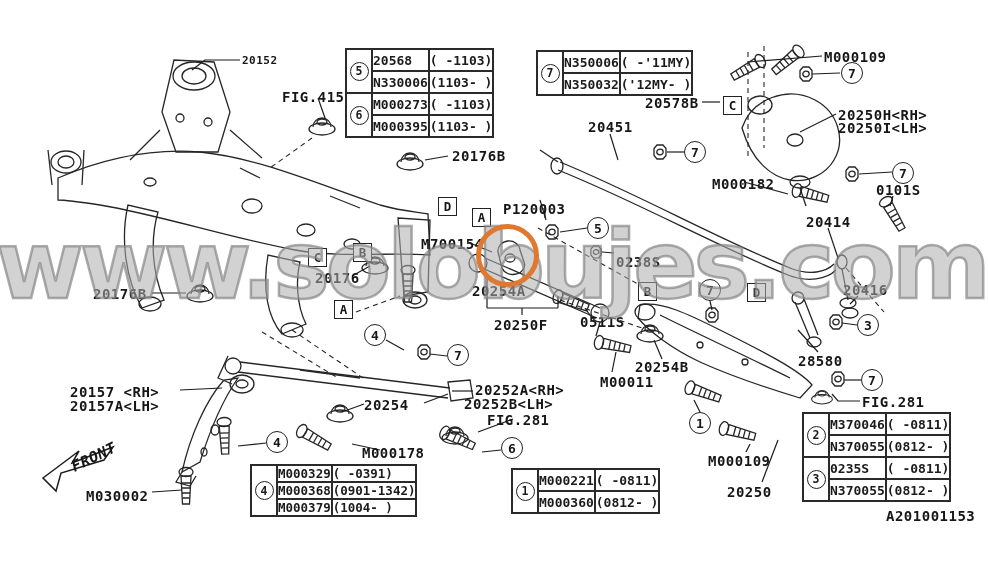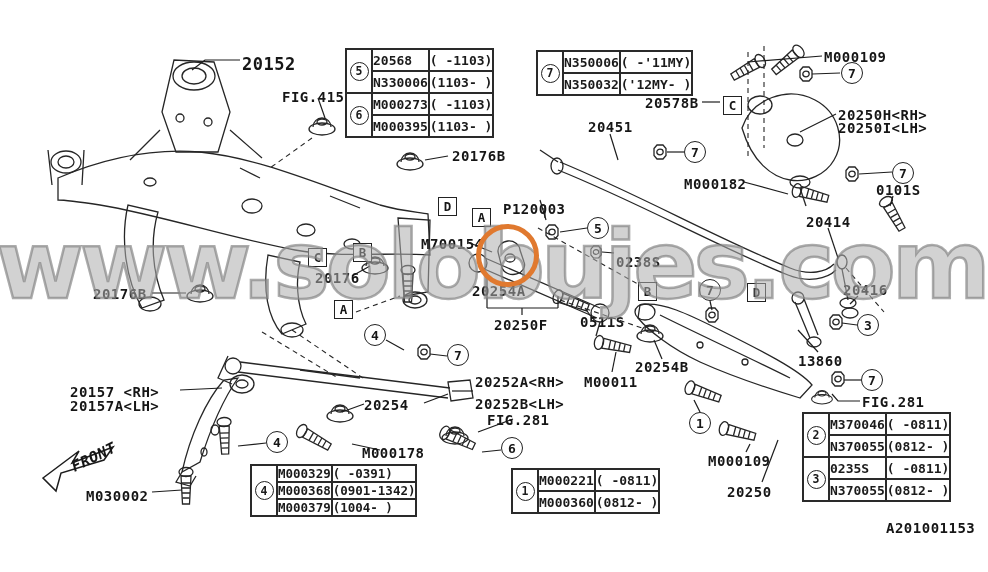--- a/index.html
+++ b/index.html
@@ -1,21 +1,21 @@
 <!DOCTYPE html>
 <html><head>
 <meta charset="utf-8">
 <style>
   html,body{margin:0;padding:0;background:#fff;}
   #stage{position:relative;width:988px;height:572px;background:#fff;overflow:hidden;
          font-family:"DejaVu Sans Mono",monospace;}
   svg.art{position:absolute;left:0;top:0;z-index:1;}
   .lbl{position:absolute;font:bold 14px "DejaVu Sans Mono",monospace;color:#161616;
        white-space:nowrap;z-index:2;letter-spacing:.5px;}
-  .lbl.big{font-size:17px;}
+  .lbl.big{font-size:11px;}
   .front{transform:rotate(-26deg);font-style:italic;font-size:15px;}
   .balloon{position:absolute;width:22px;height:22px;border:1.7px solid #222;border-radius:50%;
            background:#fff;z-index:2;display:flex;align-items:center;justify-content:center;
            font:bold 13px "DejaVu Sans Mono",monospace;color:#161616;box-sizing:border-box;}
   .letterbox{position:absolute;width:19px;height:19px;border:1.7px solid #222;background:#fff;
            z-index:2;display:flex;align-items:center;justify-content:center;
            font:bold 12.5px "DejaVu Sans Mono",monospace;color:#161616;box-sizing:border-box;}
   .ptable{position:absolute;border-collapse:collapse;background:#fff;z-index:2;
           font:bold 13px "DejaVu Sans Mono",monospace;color:#1b1b1b;}
   .ptable td{border:2px solid #2a2a2a;padding:0 0;height:20px;white-space:nowrap;}
@@ -218,47 +218,47 @@
 <div id="highlight" style="border-color: rgb(224, 121, 47);"></div>
 
 <div class="lbl big" style="left:242px;top:54px">20152</div>
 <div class="lbl" style="left:282px;top:89px">FIG.415</div>
 <div class="lbl" style="left:452px;top:148px">20176B</div>
 <div class="lbl" style="left:588px;top:119px">20451</div>
 <div class="lbl" style="left:645px;top:95px">20578B</div>
 <div class="lbl" style="left:824px;top:49px">M000109</div>
 <div class="lbl" style="left:838px;top:107px">20250H&lt;RH&gt;</div>
 <div class="lbl" style="left:838px;top:120px">20250I&lt;LH&gt;</div>
-<div class="lbl" style="left:684px;top:176px">M000182</div>
+<div class="lbl" style="left:712px;top:176px">M000182</div>
 <div class="lbl" style="left:876px;top:182px">0101S</div>
 <div class="lbl" style="left:806px;top:214px">20414</div>
 <div class="lbl" style="left:843px;top:282px">20416</div>
 <div class="lbl" style="left:503px;top:201px">P120003</div>
 <div class="lbl" style="left:421px;top:236px">M700154</div>
 <div class="lbl" style="left:616px;top:254px">0238S</div>
 <div class="lbl" style="left:472px;top:283px">20254A</div>
 <div class="lbl" style="left:494px;top:317px">20250F</div>
 <div class="lbl" style="left:580px;top:314px">0511S</div>
 <div class="lbl" style="left:315px;top:270px">20176</div>
 <div class="lbl" style="left:93px;top:286px">20176B</div>
 <div class="lbl" style="left:70px;top:384px">20157 &lt;RH&gt;</div>
 <div class="lbl" style="left:70px;top:398px">20157A&lt;LH&gt;</div>
 <div class="lbl" style="left:86px;top:488px">M030002</div>
 <div class="lbl" style="left:364px;top:397px">20254</div>
-<div class="lbl" style="left:475px;top:374px">20252A&lt;RH&gt;</div>
-<div class="lbl" style="left:475px;top:396px">20252B&lt;LH&gt;</div>
+<div class="lbl" style="left:475px;top:382px">20252A&lt;RH&gt;</div>
+<div class="lbl" style="left:464px;top:396px">20252B&lt;LH&gt;</div>
 <div class="lbl" style="left:487px;top:412px">FIG.281</div>
 <div class="lbl" style="left:362px;top:445px">M000178</div>
-<div class="lbl" style="left:584px;top:374px">M00011</div>
+<div class="lbl" style="left:600px;top:374px">M00011</div>
 <div class="lbl" style="left:635px;top:359px">20254B</div>
 <div class="lbl" style="left:708px;top:453px">M000109</div>
 <div class="lbl" style="left:727px;top:484px">20250</div>
-<div class="lbl" style="left:798px;top:353px">13860</div>
+<div class="lbl" style="left:798px;top:353px">28580</div>
 <div class="lbl" style="left:862px;top:394px">FIG.281</div>
-<div class="lbl" style="left:886px;top:520px">A201001153</div>
+<div class="lbl" style="left:886px;top:508px">A201001153</div>
 <div class="lbl front" style="left:70px;top:448px">FRONT</div>
 
 <div class="balloon" style="left:684px;top:141px">7</div>
 <div class="balloon" style="left:841px;top:62px">7</div>
 <div class="balloon" style="left:892px;top:162px">7</div>
 <div class="balloon" style="left:587px;top:217px">5</div>
 <div class="balloon" style="left:699px;top:279px">7</div>
 <div class="balloon" style="left:364px;top:324px">4</div>
 <div class="balloon" style="left:447px;top:344px">7</div>
 <div class="balloon" style="left:266px;top:431px">4</div>

